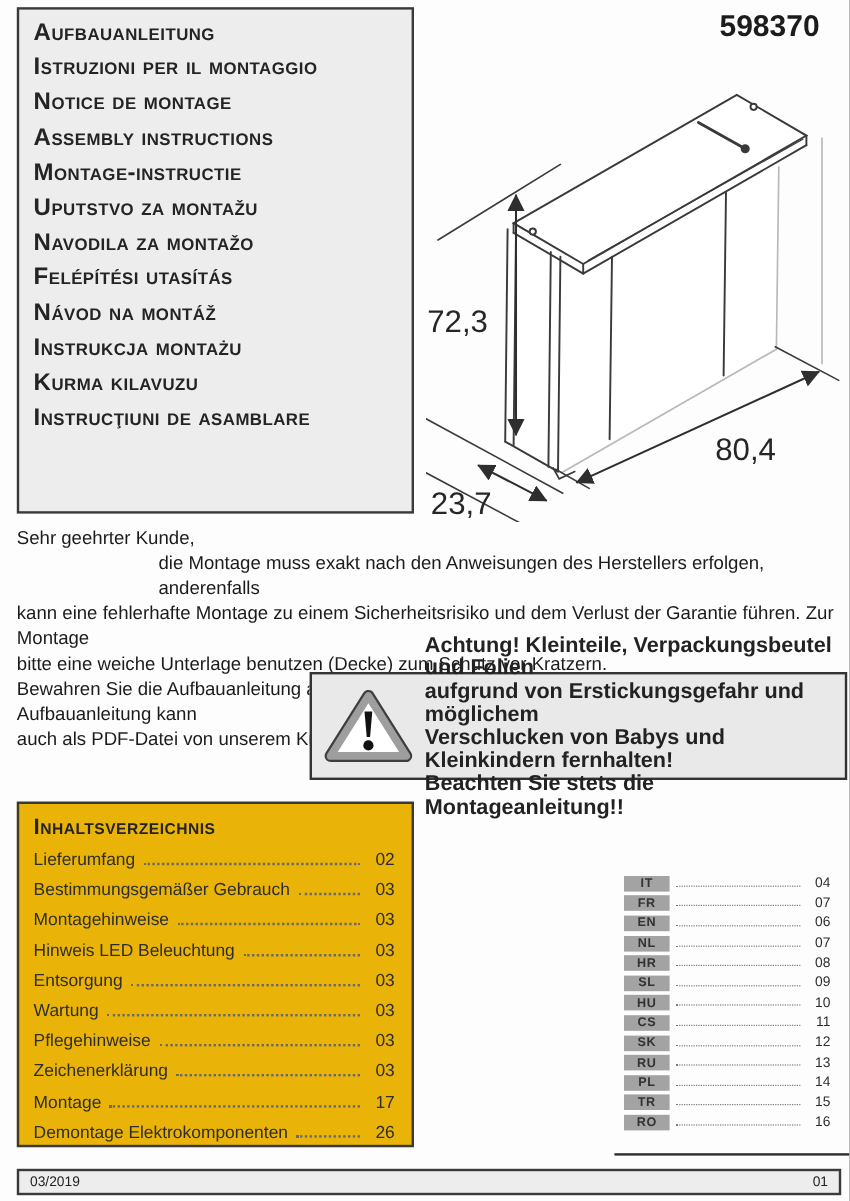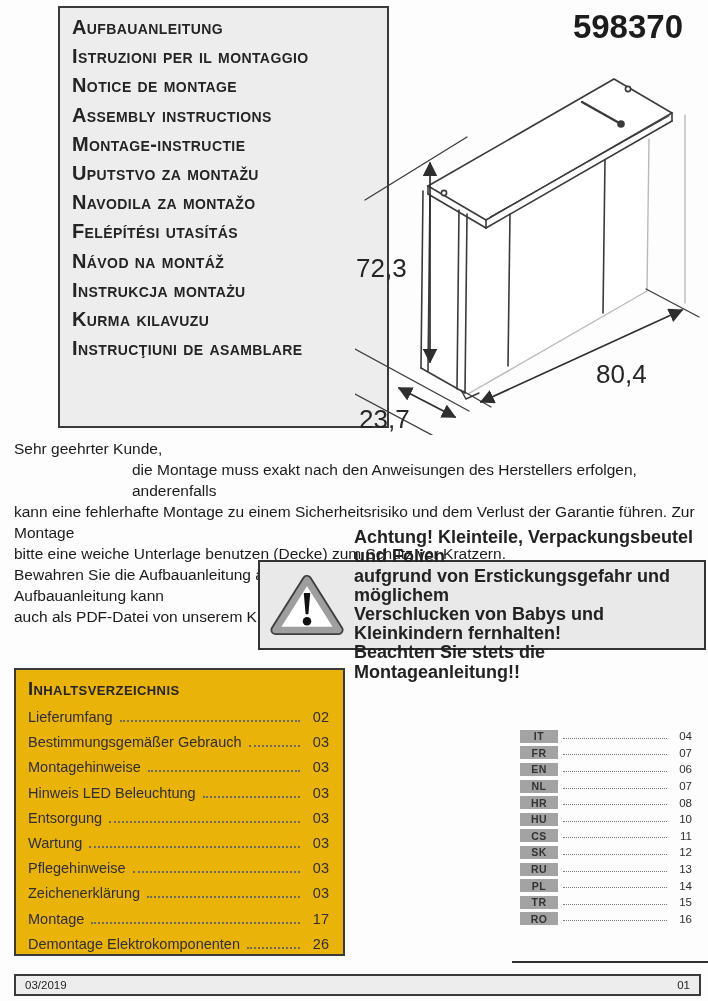--- a/index.html
+++ b/index.html
@@ -6,29 +6,28 @@
   .page{
     position:relative;width:708px;height:1001px;background:#fdfdfd;
     font-family:"Liberation Sans",sans-serif;color:#1f1f1f;overflow:hidden;
     margin:0 auto;
   }
   
   .lang-box{
     position:absolute;left:14px;top:6px;width:331px;height:422px;
     background:#ededed;border:2px solid #3a3a3a;box-sizing:border-box;
     padding:5px 0 4px 12px;
-    margin-left:44px;
   }
   .lang-box .line{
     font-weight:bold;font-variant:small-caps;font-size:20px;line-height:29.2px;
     letter-spacing:.4px;color:#242424;white-space:nowrap;
   }
   
   .product-number{
-    position:absolute;top:8px;right:25px;font-size:33px;font-weight:bold;color:#1c1c1c;
+    position:absolute;top:8px;right:25px;font-size:25px;font-weight:bold;color:#1c1c1c;
   }
   
   .drawing{position:absolute;left:355px;top:60px;width:353px;height:375px;}
   .dimtext{font-size:26px;fill:#262626;font-family:"Liberation Sans",sans-serif;}
   
   .intro{position:absolute;left:14px;top:438px;width:692px;font-size:15.5px;line-height:21px;color:#1b1b1b;}
   .intro .indent{padding-left:118px;}
   
   .warning{
     position:absolute;left:258px;top:560px;width:448px;height:90px;box-sizing:border-box;
@@ -245,20 +244,25 @@
       <span class="li-badge">NL</span>
       <span class="dots"></span>
       <span class="pg">07</span>
     </div>
     <div class="li-row">
       <span class="li-badge">HR</span>
       <span class="dots"></span>
       <span class="pg">08</span>
     </div>
     <div class="li-row">
+      <span class="li-badge">SL</span>
+      <span class="dots"></span>
+      <span class="pg">09</span>
+    </div>
+    <div class="li-row">
       <span class="li-badge">HU</span>
       <span class="dots"></span>
       <span class="pg">10</span>
     </div>
     <div class="li-row">
       <span class="li-badge">CS</span>
       <span class="dots"></span>
       <span class="pg">11</span>
     </div>
     <div class="li-row">

